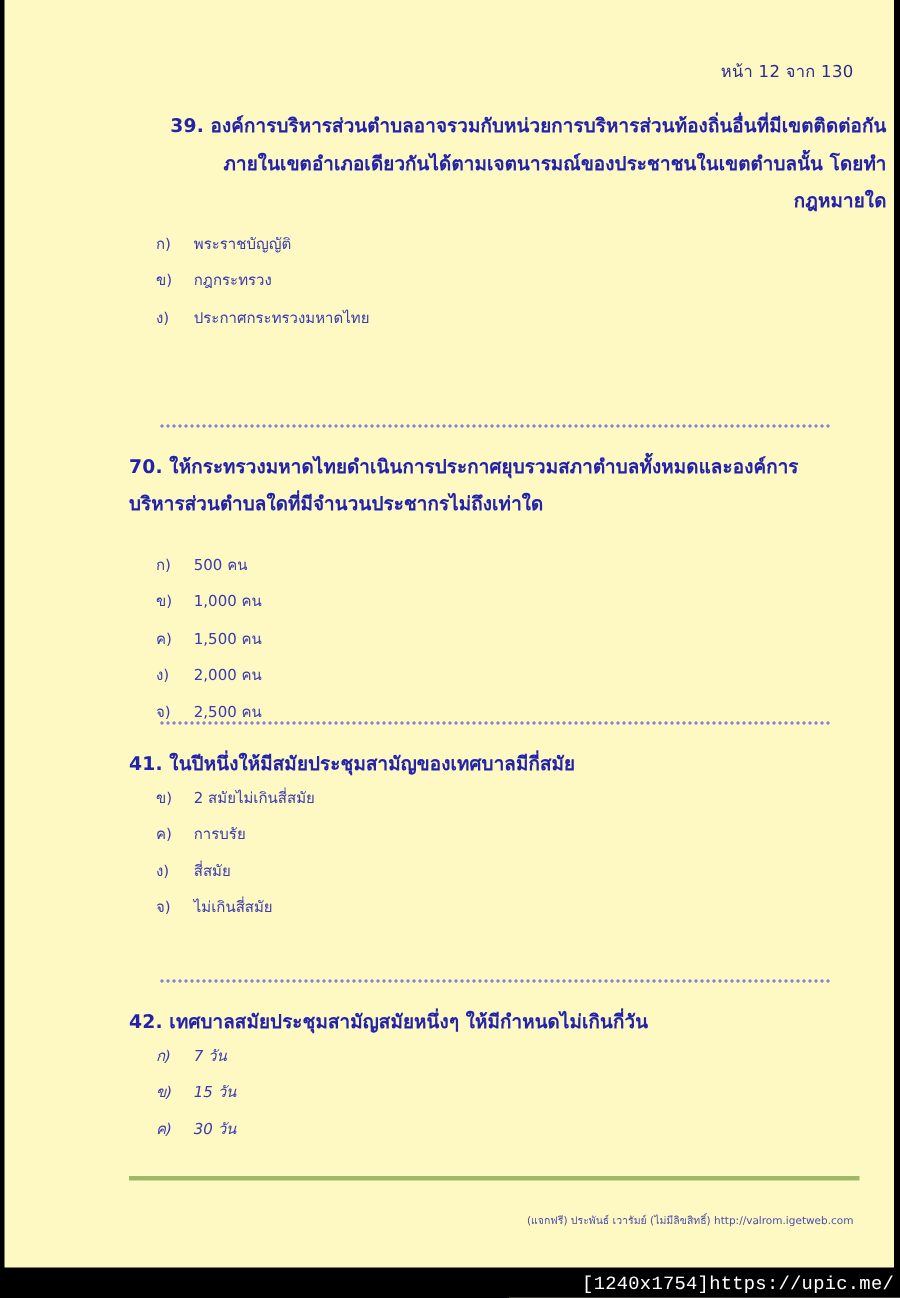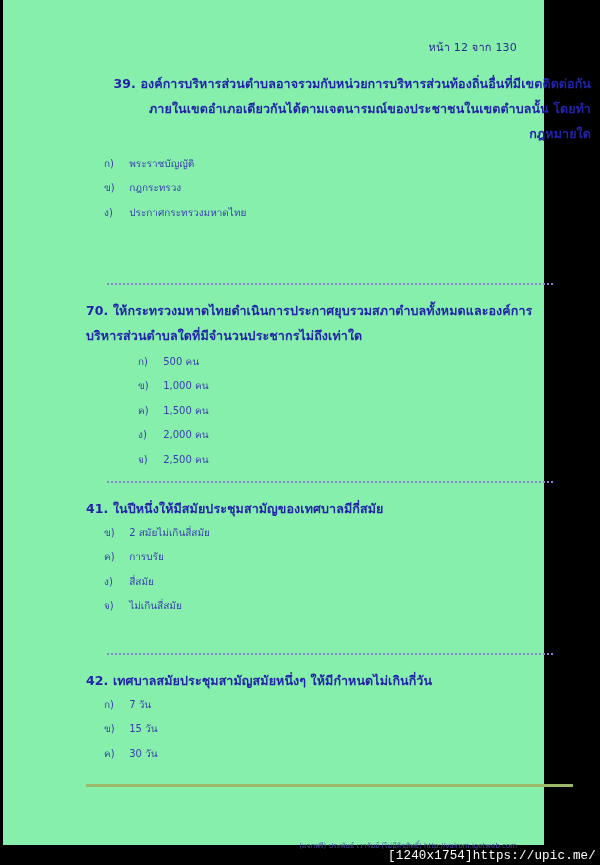--- a/index.html
+++ b/index.html
@@ -1,20 +1,20 @@
 <!DOCTYPE html>
 <html><head>
 <meta charset="utf-8">
 <style>
   * { margin: 0; padding: 0; box-sizing: border-box; }
   html, body { width: 600px; height: 865px; overflow: hidden; background: #000; }
   body { position: relative; font-family: "DejaVu Sans", "Liberation Sans", sans-serif; }
   .page {
-    position: absolute; left: 3px; top: 0; width: 541px; height: 845px;
-    background: #86efac;
+    position: absolute; left: 3px; top: 0; width: 593px; height: 845px;
+    background: #fef9c3;
   }
   .page-number {
     position: absolute; right: 27px; top: 38px;
     font-size: 11px; color: #2b2b8c; letter-spacing: 0.2px;
   }
   .question {
     position: absolute; left: 83px; width: 505px;
     font-size: 12.5px; font-weight: bold; color: #2222aa;
     line-height: 25px; letter-spacing: 0.1px;
   }
@@ -29,21 +29,21 @@
   .separator {
     position: absolute; left: 103px; width: 448px; height: 4px;
     background-image: radial-gradient(circle, #8a86d4 0.9px, transparent 1.3px);
     background-size: 4px 4px; background-repeat: repeat-x;
   }
   .footer-line {
     position: absolute; left: 83px; top: 784px; width: 487px; height: 3px;
     background: #9cb96a;
   }
   .footer-text {
-    position: absolute; right: 27px; top: 840px;
+    position: absolute; right: 27px; top: 808px;
     font-size: 7px; color: #4b4ba8; white-space: nowrap; text-align: center;
   }
   .watermark {
     position: absolute; right: 4px; bottom: 2px;
     font-family: Liberation Mono, monospace;
     font-size: 12.5px; color: #ffffff; letter-spacing: 0.2px;
   }
 </style>
 </head>
 <body>
@@ -61,21 +61,21 @@
     <li class="choice"><span class="letter">ก)</span> <span>พระราชบัญญัติ</span></li>
     <li class="choice"><span class="letter">ข)</span> <span>กฎกระทรวง</span></li>
     <li class="choice"><span class="letter">ง)</span> <span>ประกาศกระทรวงมหาดไทย</span></li>
   </ul>
   <div class="separator" style="top:282px;"></div>
 
   <div class="question" style="top:298px;">
     <div>70. ให้กระทรวงมหาดไทยดำเนินการประกาศยุบรวมสภาตำบลทั้งหมดและองค์การ</div>
     <div>บริหารส่วนตำบลใดที่มีจำนวนประชากรไม่ถึงเท่าใด</div>
   </div>
-  <ul class="choices" style="top:350px;margin-left:34px;">
+  <ul class="choices" style="top:366px;">
     <li class="choice"><span class="letter">ก)</span> <span>500 คน</span></li>
     <li class="choice"><span class="letter">ข)</span> <span>1,000 คน</span></li>
     <li class="choice"><span class="letter">ค)</span> <span>1,500 คน</span></li>
     <li class="choice"><span class="letter">ง)</span> <span>2,000 คน</span></li>
     <li class="choice"><span class="letter">จ)</span> <span>2,500 คน</span></li>
   </ul>
   <div class="separator" style="top:480px;"></div>
 
   <div class="question" style="top:496px;">
     <div>41. ในปีหนึ่งให้มีสมัยประชุมสามัญของเทศบาลมีกี่สมัย</div>
@@ -84,21 +84,21 @@
     <li class="choice"><span class="letter">ข)</span> <span>2 สมัยไม่เกินสี่สมัย</span></li>
     <li class="choice"><span class="letter">ค)</span> <span>การบรัย</span></li>
     <li class="choice"><span class="letter">ง)</span> <span>สี่สมัย</span></li>
     <li class="choice"><span class="letter">จ)</span> <span>ไม่เกินสี่สมัย</span></li>
   </ul>
   <div class="separator" style="top:652px;"></div>
 
   <div class="question" style="top:668px;">
     <div>42. เทศบาลสมัยประชุมสามัญสมัยหนึ่งๆ ให้มีกำหนดไม่เกินกี่วัน</div>
   </div>
-  <ul class="choices" style="top:693px;">
+  <ul class="choices" style="top:693px;font-style:italic;">
     <li class="choice"><span class="letter">ก)</span> <span>7 วัน</span></li>
     <li class="choice"><span class="letter">ข)</span> <span>15 วัน</span></li>
     <li class="choice"><span class="letter">ค)</span> <span>30 วัน</span></li>
   </ul>
 
   <div class="footer-line"></div>
   <div class="footer-text">(แจกฟรี) ประพันธ์ เวารัมย์ (ไม่มีลิขสิทธิ์)  http://valrom.igetweb.com</div>
 </div>
 
 <div class="watermark">[1240x1754]https://upic.me/</div>

